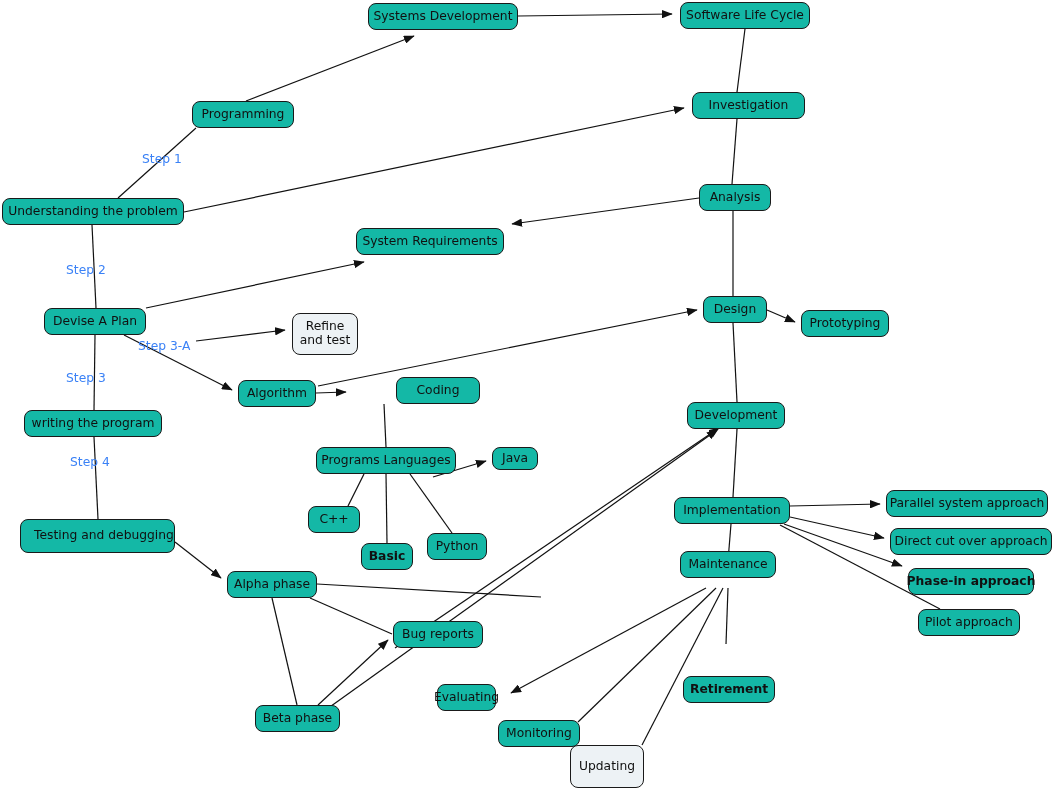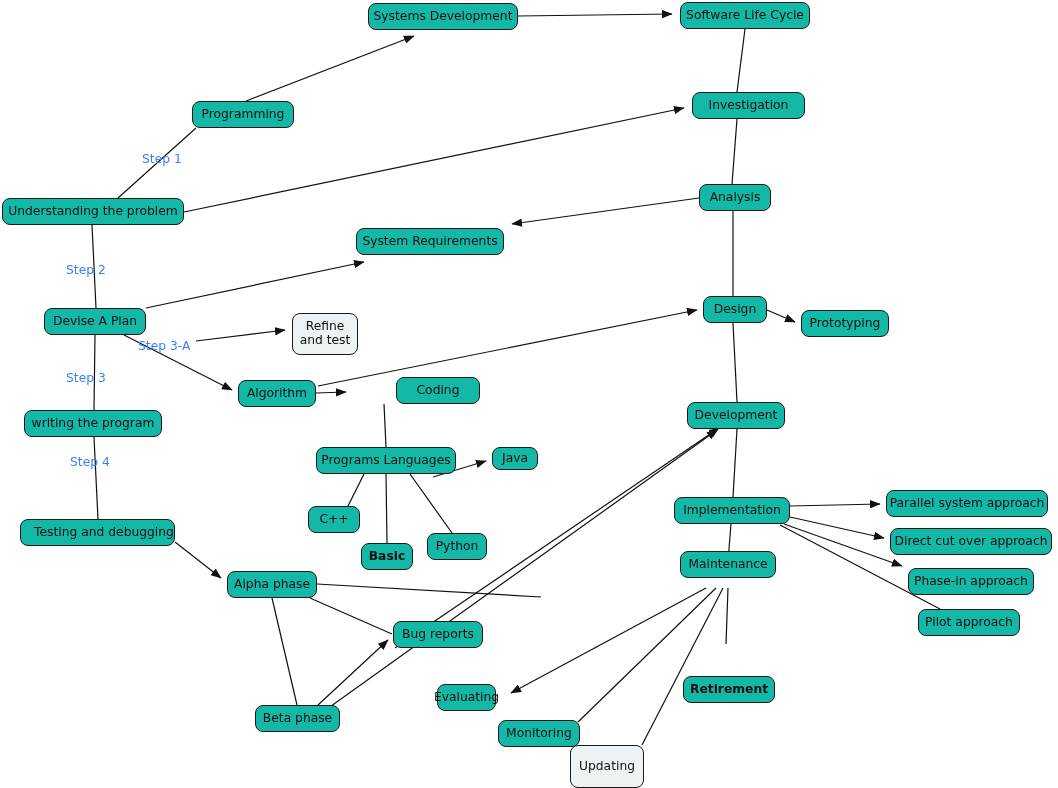--- a/index.html
+++ b/index.html
@@ -103,25 +103,25 @@
       <div class="node" style="left: 238px; top: 380px; width: 78px; height: 27px;">Algorithm</div>
       <div class="node" style="left: 352px; top: 377px; width: 84px; height: 27px; margin-left: 44px;">Coding</div>
       <div class="node" style="left: 24px; top: 410px; width: 138px; height: 27px;">writing the program</div>
       <div class="node" style="left: 687px; top: 402px; width: 98px; height: 27px;">Development</div>
       <div class="node" style="left: 316px; top: 447px; width: 140px; height: 27px;">Programs Languages</div>
       <div class="node" style="left: 492px; top: 447px; width: 46px; height: 23px;">Java</div>
       <div class="node" style="left: 674px; top: 497px; width: 116px; height: 27px;">Implementation</div>
       <div class="node" style="left: 886px; top: 490px; width: 162px; height: 27px;">Parallel system approach</div>
       <div class="node" style="left: 308px; top: 506px; width: 52px; height: 27px;">C++</div>
       <div class="node" style="left: 890px; top: 528px; width: 162px; height: 27px;">Direct cut over approach</div>
-      <div class="node" style="left: 20px; top: 519px; width: 155px; height: 27px; padding-left: 20px;">Testing and debugging</div>
+      <div class="node" style="left: 20px; top: 519px; width: 155px; height: 34px; padding-left: 20px;">Testing and debugging</div>
       <div class="node" style="left: 427px; top: 533px; width: 60px; height: 27px;">Python</div>
       <div class="node" style="left: 361px; top: 543px; width: 52px; height: 27px; font-weight: bold;">Basic</div>
       <div class="node" style="left: 680px; top: 551px; width: 96px; height: 27px;">Maintenance</div>
-      <div class="node" style="left: 908px; top: 568px; width: 126px; height: 27px;">Phase-in approach</div>
+      <div class="node" style="left: 908px; top: 568px; width: 126px; height: 27px; font-weight: bold;">Phase-in approach</div>
       <div class="node" style="left: 227px; top: 571px; width: 90px; height: 27px;">Alpha phase</div>
       <div class="node" style="left: 918px; top: 609px; width: 102px; height: 27px;">Pilot approach</div>
       <div class="node" style="left: 393px; top: 621px; width: 90px; height: 27px;">Bug reports</div>
       <div class="node" style="left: 683px; top: 676px; width: 92px; height: 27px; font-weight: bold;">Retirement</div>
       <div class="node" style="left: 437px; top: 684px; width: 59px; height: 27px;">Evaluating</div>
       <div class="node" style="left: 255px; top: 705px; width: 85px; height: 27px;">Beta phase</div>
       <div class="node" style="left: 498px; top: 720px; width: 82px; height: 27px;">Monitoring</div>
       <div class="node pale" style="left: 570px; top: 745px; width: 74px; height: 43px;">Updating</div>
     </div>
   <div id="label-layer">

